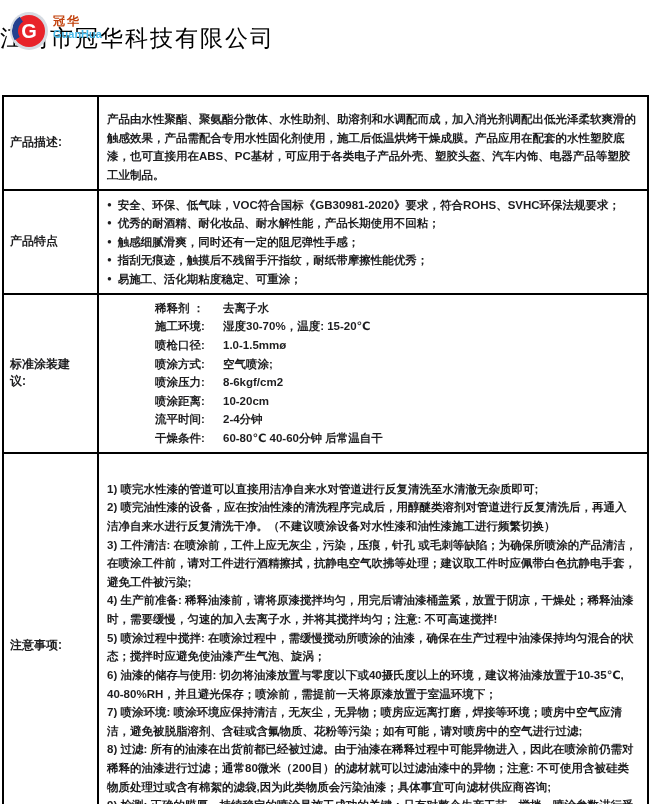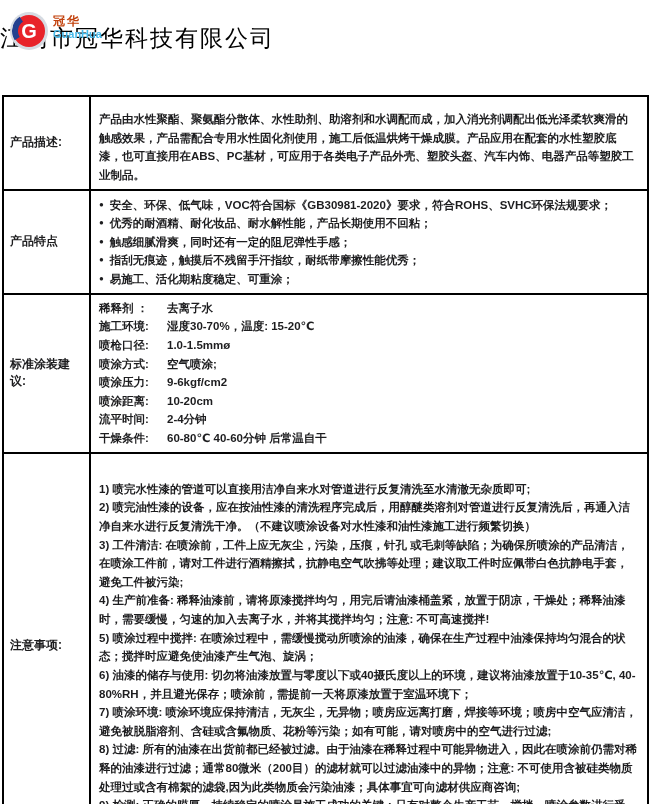--- a/index.html
+++ b/index.html
@@ -30,41 +30,41 @@
     font-size: 23px; font-weight: 500; letter-spacing: 2px; color: #000;
   }
 
   
   .spec-table {
     position: absolute; top: 95px; left: 2px;
     width: 647px; border-collapse: collapse; table-layout: fixed;
   }
   .spec-table td { border: 2px solid #000; vertical-align: middle; }
   .label-cell {
-    width: 87px; padding: 4px 19px 4px 6px;
+    width: 95px; padding: 4px 19px 4px 6px;
     font-size: 12px; font-weight: 600; color: #1d1d1f;
   }
   .content-cell { padding: 4px 10px 4px 8px; font-size: 11.5px; font-weight: 600; line-height: 1.62; vertical-align: top; }
 
   .row-desc   { height: 81px; }
   .row-feat   { height: 90px; }
   .row-coat   { height: 151px; }
   .row-notes  { height: 378px; }
 
   .row-desc .content-cell { padding-top: 13px; }
   .row-feat .content-cell { padding-top: 5px; }
   .row-coat .content-cell { padding-top: 4px; }
   .row-notes .content-cell { padding-top: 26px; }
 
   
   .feature-item { display: flex; gap: 6px; }
   .feature-item .dot { font-size: 8px; line-height: 18px; flex: 0 0 auto; }
 
   
-  .spec-line { display: flex; }
+  .spec-line { display: flex; margin-left: 48px; }
   .spec-label { flex: 0 0 68px; }
   .spec-value { flex: 1 1 auto; }
 
   
   .note-item { margin: 0; }
 </style>
 </head>
 <body>
 
 <div class="header">
@@ -129,21 +129,21 @@
       <div class="spec-line">
             <span class="spec-label">喷枪口径:</span>
             <span class="spec-value">1.0-1.5mmø</span>
           </div>
       <div class="spec-line">
             <span class="spec-label">喷涂方式:</span>
             <span class="spec-value">空气喷涂;</span>
           </div>
       <div class="spec-line">
             <span class="spec-label">喷涂压力:</span>
-            <span class="spec-value">9-6kgf/cm2</span>
+            <span class="spec-value">8-6kgf/cm2</span>
           </div>
       <div class="spec-line">
             <span class="spec-label">喷涂距离:</span>
             <span class="spec-value">10-20cm</span>
           </div>
       <div class="spec-line">
             <span class="spec-label">流平时间:</span>
             <span class="spec-value">2-4分钟</span>
           </div>
       <div class="spec-line">

